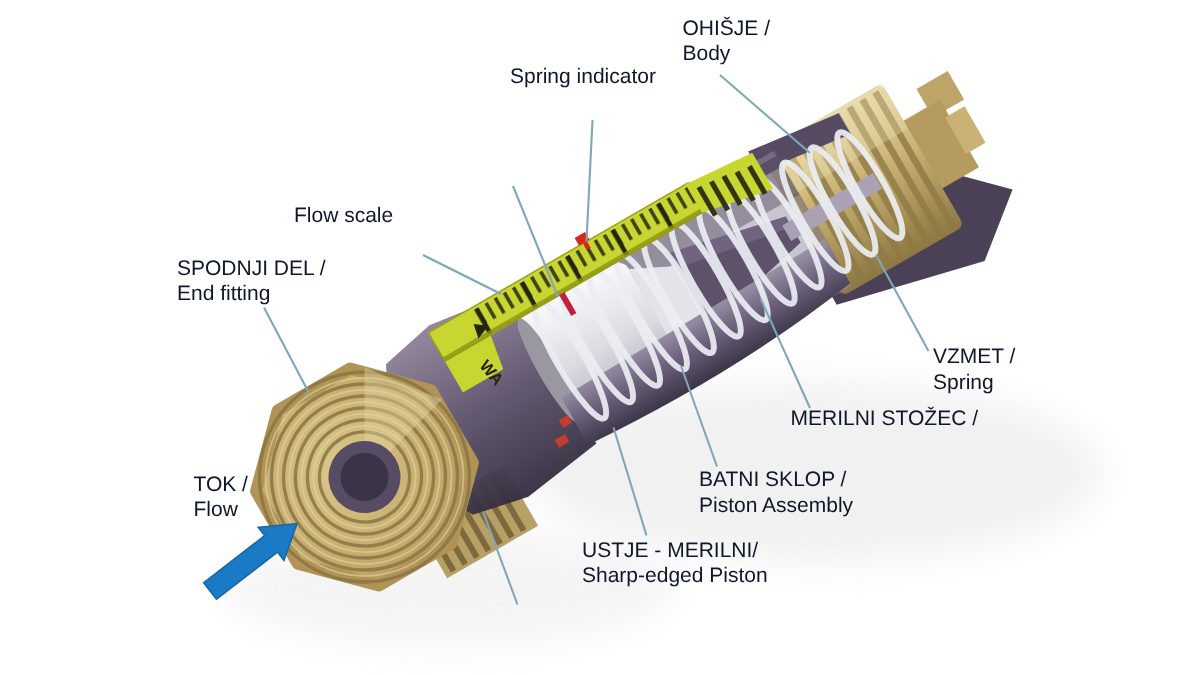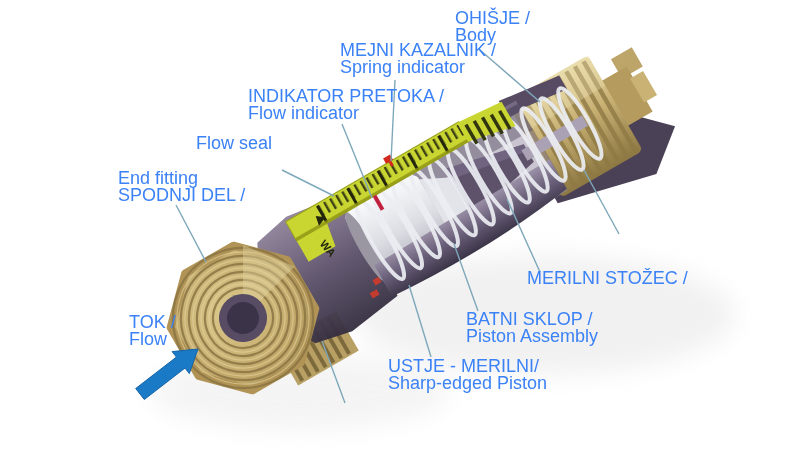--- a/index.html
+++ b/index.html
@@ -1,19 +1,19 @@
 <!DOCTYPE html>
 <html><head>
 <meta charset="utf-8">
 <style>
   html,body{margin:0;padding:0;background:#fff;}
   .stage{position:relative;width:800px;height:450px;background:#ffffff;overflow:hidden;
          font-family:"Liberation Sans",sans-serif;}
   .stage svg{position:absolute;left:0;top:0;}
-  .label{position:absolute;font-size:18px;line-height:17px;color:#3b82f6;white-space:nowrap;}
+  .label{position:absolute;font-size:14px;line-height:17px;color:#0f172a;white-space:nowrap;}
   .label span{display:block;}
 </style>
 </head>
 <body>
 
 <div class="stage">
 
 <svg width="800" height="450" viewBox="0 0 800 450">
   <defs>
     <linearGradient id="brassV" x1="0" y1="0" x2="0" y2="1">
@@ -185,43 +185,42 @@
   </g>
 
   <polygon points="135.7,388.5 176.4,357.1 172.1,351.6 198,349 189.3,373.6 185,368.1 144.3,399.5" fill="#1b7ac6" stroke="#1565a8" stroke-width="1"></polygon>
 </svg>
 
 <div class="label" style="left:455px;top:10px">
   <span>OHIŠJE /</span>
   <span>Body</span>
 </div>
 <div class="label" style="left:340px;top:42px">
-  <span>MEJNI KAZALNIK /</span>
   <span>Spring indicator</span>
 </div>
-<div class="label" style="left:248px;top:88px">
-  <span>INDIKATOR PRETOKA /</span>
-  <span>Flow indicator</span>
-</div>
 <div class="label" style="left:196px;top:135px">
-  <span>Flow seal</span>
+  <span>Flow scale</span>
 </div>
 <div class="label" style="left:118px;top:170px">
+  <span>SPODNJI DEL /</span>
   <span>End fitting</span>
-  <span>SPODNJI DEL /</span>
 </div>
 <div class="label" style="left:129px;top:314px">
   <span>TOK /</span>
   <span>Flow</span>
 </div>
 <div class="label" style="left:388px;top:358px">
   <span>USTJE - MERILNI/</span>
   <span>Sharp-edged Piston</span>
 </div>
 <div class="label" style="left:466px;top:311px">
   <span>BATNI SKLOP /</span>
   <span>Piston Assembly</span>
 </div>
 <div class="label" style="left:527px;top:270px">
   <span>MERILNI STOŽEC /</span>
 </div>
+<div class="label" style="left:622px;top:229px">
+  <span>VZMET /</span>
+  <span>Spring</span>
+</div>
 
 </div>
 
 </body></html>

